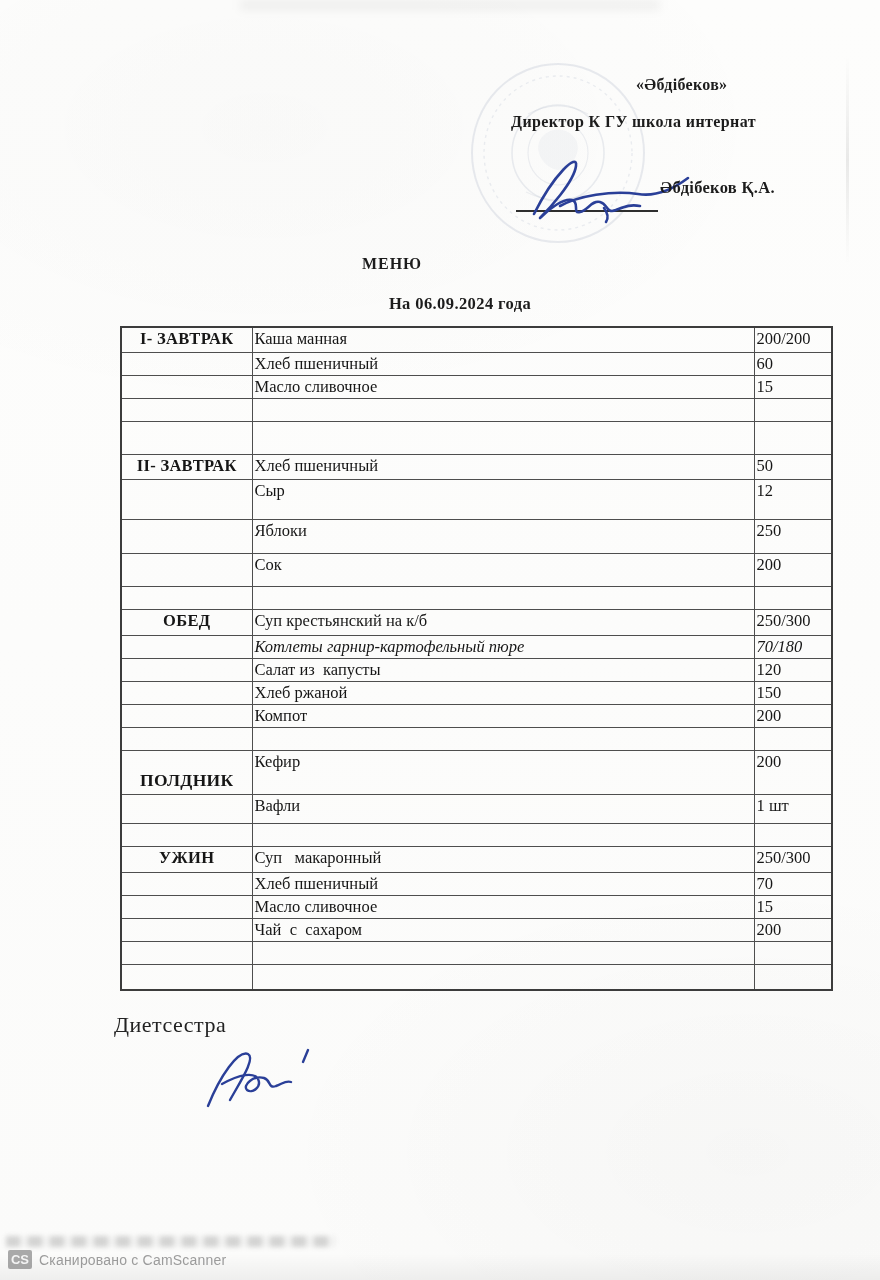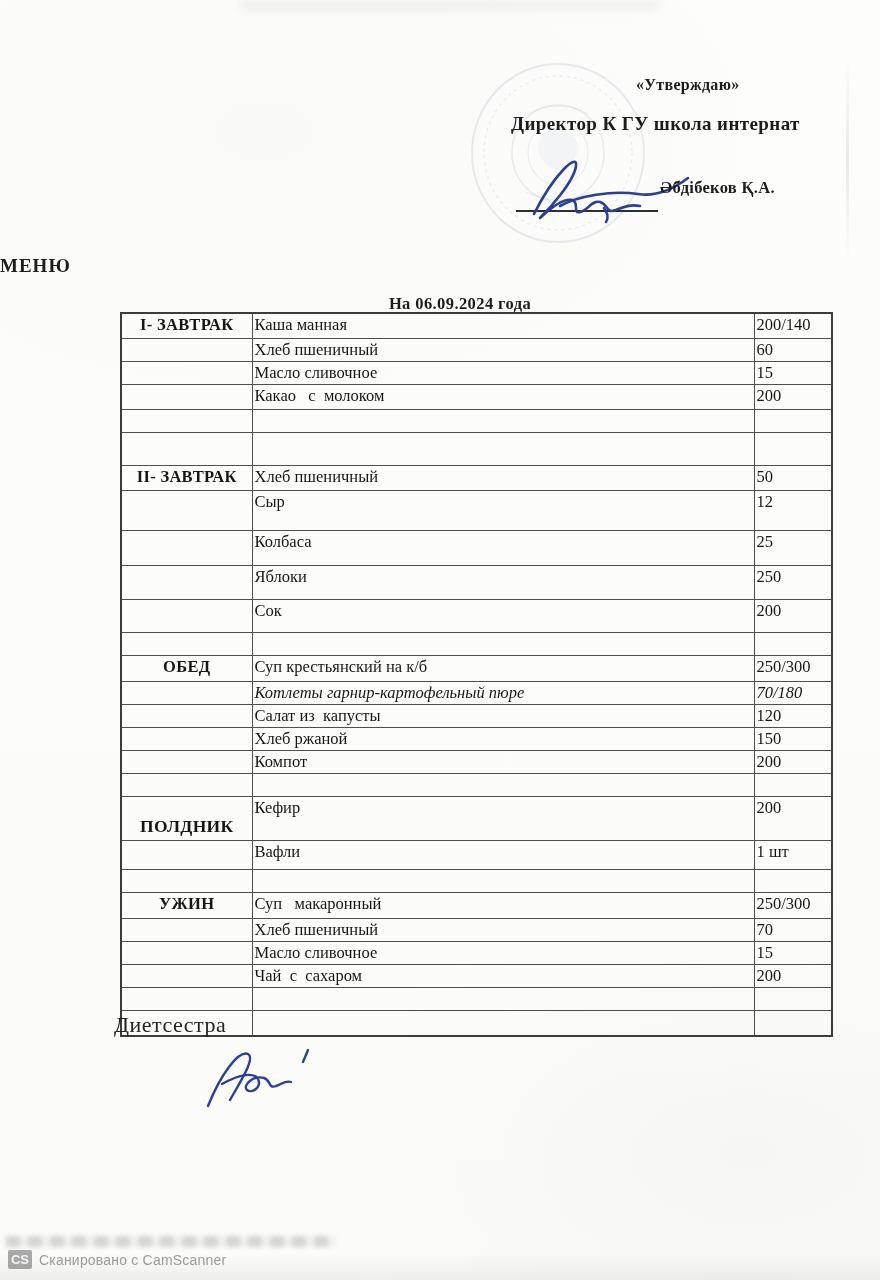--- a/index.html
+++ b/index.html
@@ -21,33 +21,33 @@
     background:linear-gradient(rgba(0,0,0,0),rgba(0,0,0,0.05));}
   .smudge-bar{position:absolute;left:6px;top:1236px;width:330px;height:11px;
     background:repeating-linear-gradient(90deg,rgba(90,90,90,0.45) 0 14px,rgba(90,90,90,0.1) 14px 22px);
     filter:blur(2.5px);opacity:.55;}
 
   
   .stamp{position:absolute;left:468px;top:60px;width:180px;height:186px;opacity:.55;}
 
   
   .approve{position:absolute;left:636px;top:76px;font-size:16px;font-weight:bold;letter-spacing:.3px;}
-  .director{position:absolute;left:511px;top:113px;font-size:19px;font-weight:bold;letter-spacing:.4px;}
+  .director{position:absolute;left:511px;top:113px;font-size:16px;font-weight:bold;letter-spacing:.4px;}
   .sig-line{position:absolute;left:516px;top:210px;width:142px;height:2px;background:#2e2e2e;}
   .sig1{position:absolute;left:520px;top:148px;}
   .dname{position:absolute;left:660px;top:178px;font-size:16.5px;font-weight:bold;letter-spacing:.3px;}
 
   
-  .title{position:absolute;left:0;top:255px;width:784px;
-    font-size:19px;font-weight:bold;letter-spacing:1px;}
+  .title{position:absolute;left:0;top:255px;width:784px;text-align:center;
+    font-size:16px;font-weight:bold;letter-spacing:1px;}
   .date{position:absolute;left:0;top:294px;width:920px;text-align:center;
     font-size:16.5px;font-weight:bold;letter-spacing:.4px;}
 
   
-  table.menu{position:absolute;left:120px;top:312px;width:711px;
+  table.menu{position:absolute;left:120px;top:326px;width:711px;
     border-collapse:collapse;table-layout:fixed;
     font-size:16.5px;color:#161616;padding-left:43px;}
   table.menu col.c1{width:131px;}
   table.menu col.c2{width:502px;}
   table.menu col.c3{width:78px;}
   table.menu td{border:1px solid #4e4e4e;vertical-align:top;padding:1px 2px;overflow:hidden;}
   table.menu{border:2px solid #3c3c3c;}
   td.meal{font-weight:bold;text-align:center;font-size:16.5px;letter-spacing:.3px;padding-top:3px;}
   td.meal.s3{vertical-align:bottom;padding-bottom:3px;font-size:17.5px;}
   td.dish{padding-left:68px;white-space:pre;}
@@ -72,21 +72,21 @@
 
   <svg class="stamp" viewBox="0 0 180 186">
     <ellipse cx="90" cy="93" rx="86" ry="89" fill="none" stroke="#8f9ab5" stroke-width="2" opacity="0.35"></ellipse>
     <ellipse cx="90" cy="93" rx="74" ry="77" fill="none" stroke="#8f9ab5" stroke-width="1.4" opacity="0.30" stroke-dasharray="3 4"></ellipse>
     <ellipse cx="90" cy="93" rx="46" ry="48" fill="none" stroke="#8f9ab5" stroke-width="1.6" opacity="0.32"></ellipse>
     <ellipse cx="90" cy="93" rx="30" ry="32" fill="none" stroke="#8f9ab5" stroke-width="1.2" opacity="0.28"></ellipse>
     <path d="M72 80 C 80 66, 100 66, 108 80 C 114 92, 104 108, 90 110 C 76 108, 66 92, 72 80 Z" fill="#8f9ab5" opacity="0.14"></path>
     <path d="M60 54 q30 -16 60 0 M58 132 q32 16 64 0" fill="none" stroke="#8f9ab5" stroke-width="1.2" opacity="0.25"></path>
   </svg>
 
-  <div class="approve">«Утверждаю»</div>
+  <div class="approve">«Әбдібеков»</div>
   <div class="director">Директор К ГУ школа интернат</div>
 
   <div class="sig-line"></div>
   <svg class="sig1" width="175" height="82" viewBox="0 0 175 82">
     <g fill="none" stroke="#2a3f98" stroke-width="2.6" stroke-linecap="round" stroke-linejoin="round">
       <path d="M14 66 C 34 26, 58 4, 56 18 C 54 34, 28 62, 20 70 C 30 60, 44 50, 52 52 C 60 54, 52 66, 60 64 C 68 62, 72 52, 80 54 C 88 56, 86 66, 96 62 C 104 59, 110 56, 120 58"></path>
       <path d="M40 58 C 58 48, 92 42, 118 46 C 136 49, 152 42, 168 30"></path>
       <path d="M84 60 q6 8 2 14"></path>
     </g>
   </svg>
@@ -98,61 +98,51 @@
   <table class="menu">
     <colgroup>
         <col class="c1">
         <col class="c2">
         <col class="c3">
       </colgroup>
     <tbody id="menu-body">
         <tr style="height: 25px;">
           <td class="meal s0">I- ЗАВТРАК</td>
           <td class="dish">Каша манная</td>
-          <td class="amt">200/140</td>
+          <td class="amt">200/200</td>
         </tr>
         <tr style="height: 23px;">
           <td class="meal-empty">&nbsp;</td>
           <td class="dish">Хлеб пшеничный</td>
           <td class="amt">60</td>
         </tr>
         <tr style="height: 23px;">
           <td class="meal-empty">&nbsp;</td>
           <td class="dish">Масло сливочное</td>
           <td class="amt">15</td>
-        </tr>
-        <tr style="height: 25px;">
-          <td class="meal-empty">&nbsp;</td>
-          <td class="dish">Какао   с  молоком</td>
-          <td class="amt">200</td>
         </tr>
         <tr style="height: 20px;">
           <td class="meal-empty">&nbsp;</td>
           <td class="dish">&nbsp;</td>
           <td class="amt">&nbsp;</td>
         </tr>
         <tr style="height: 33px;">
           <td class="meal-empty">&nbsp;</td>
           <td class="dish">&nbsp;</td>
           <td class="amt">&nbsp;</td>
         </tr>
         <tr style="height: 25px;">
           <td class="meal s1">II- ЗАВТРАК</td>
           <td class="dish">Хлеб пшеничный</td>
           <td class="amt">50</td>
         </tr>
         <tr style="height: 40px;">
           <td class="meal-empty">&nbsp;</td>
           <td class="dish">Сыр</td>
           <td class="amt">12</td>
-        </tr>
-        <tr style="height: 35px;">
-          <td class="meal-empty">&nbsp;</td>
-          <td class="dish">Колбаса</td>
-          <td class="amt">25</td>
         </tr>
         <tr style="height: 34px; margin-left: 12px;">
           <td class="meal-empty">&nbsp;</td>
           <td class="dish">Яблоки</td>
           <td class="amt">250</td>
         </tr>
         <tr style="height: 33px; margin-top: 8px;">
           <td class="meal-empty">&nbsp;</td>
           <td class="dish">Сок</td>
           <td class="amt">200</td>

